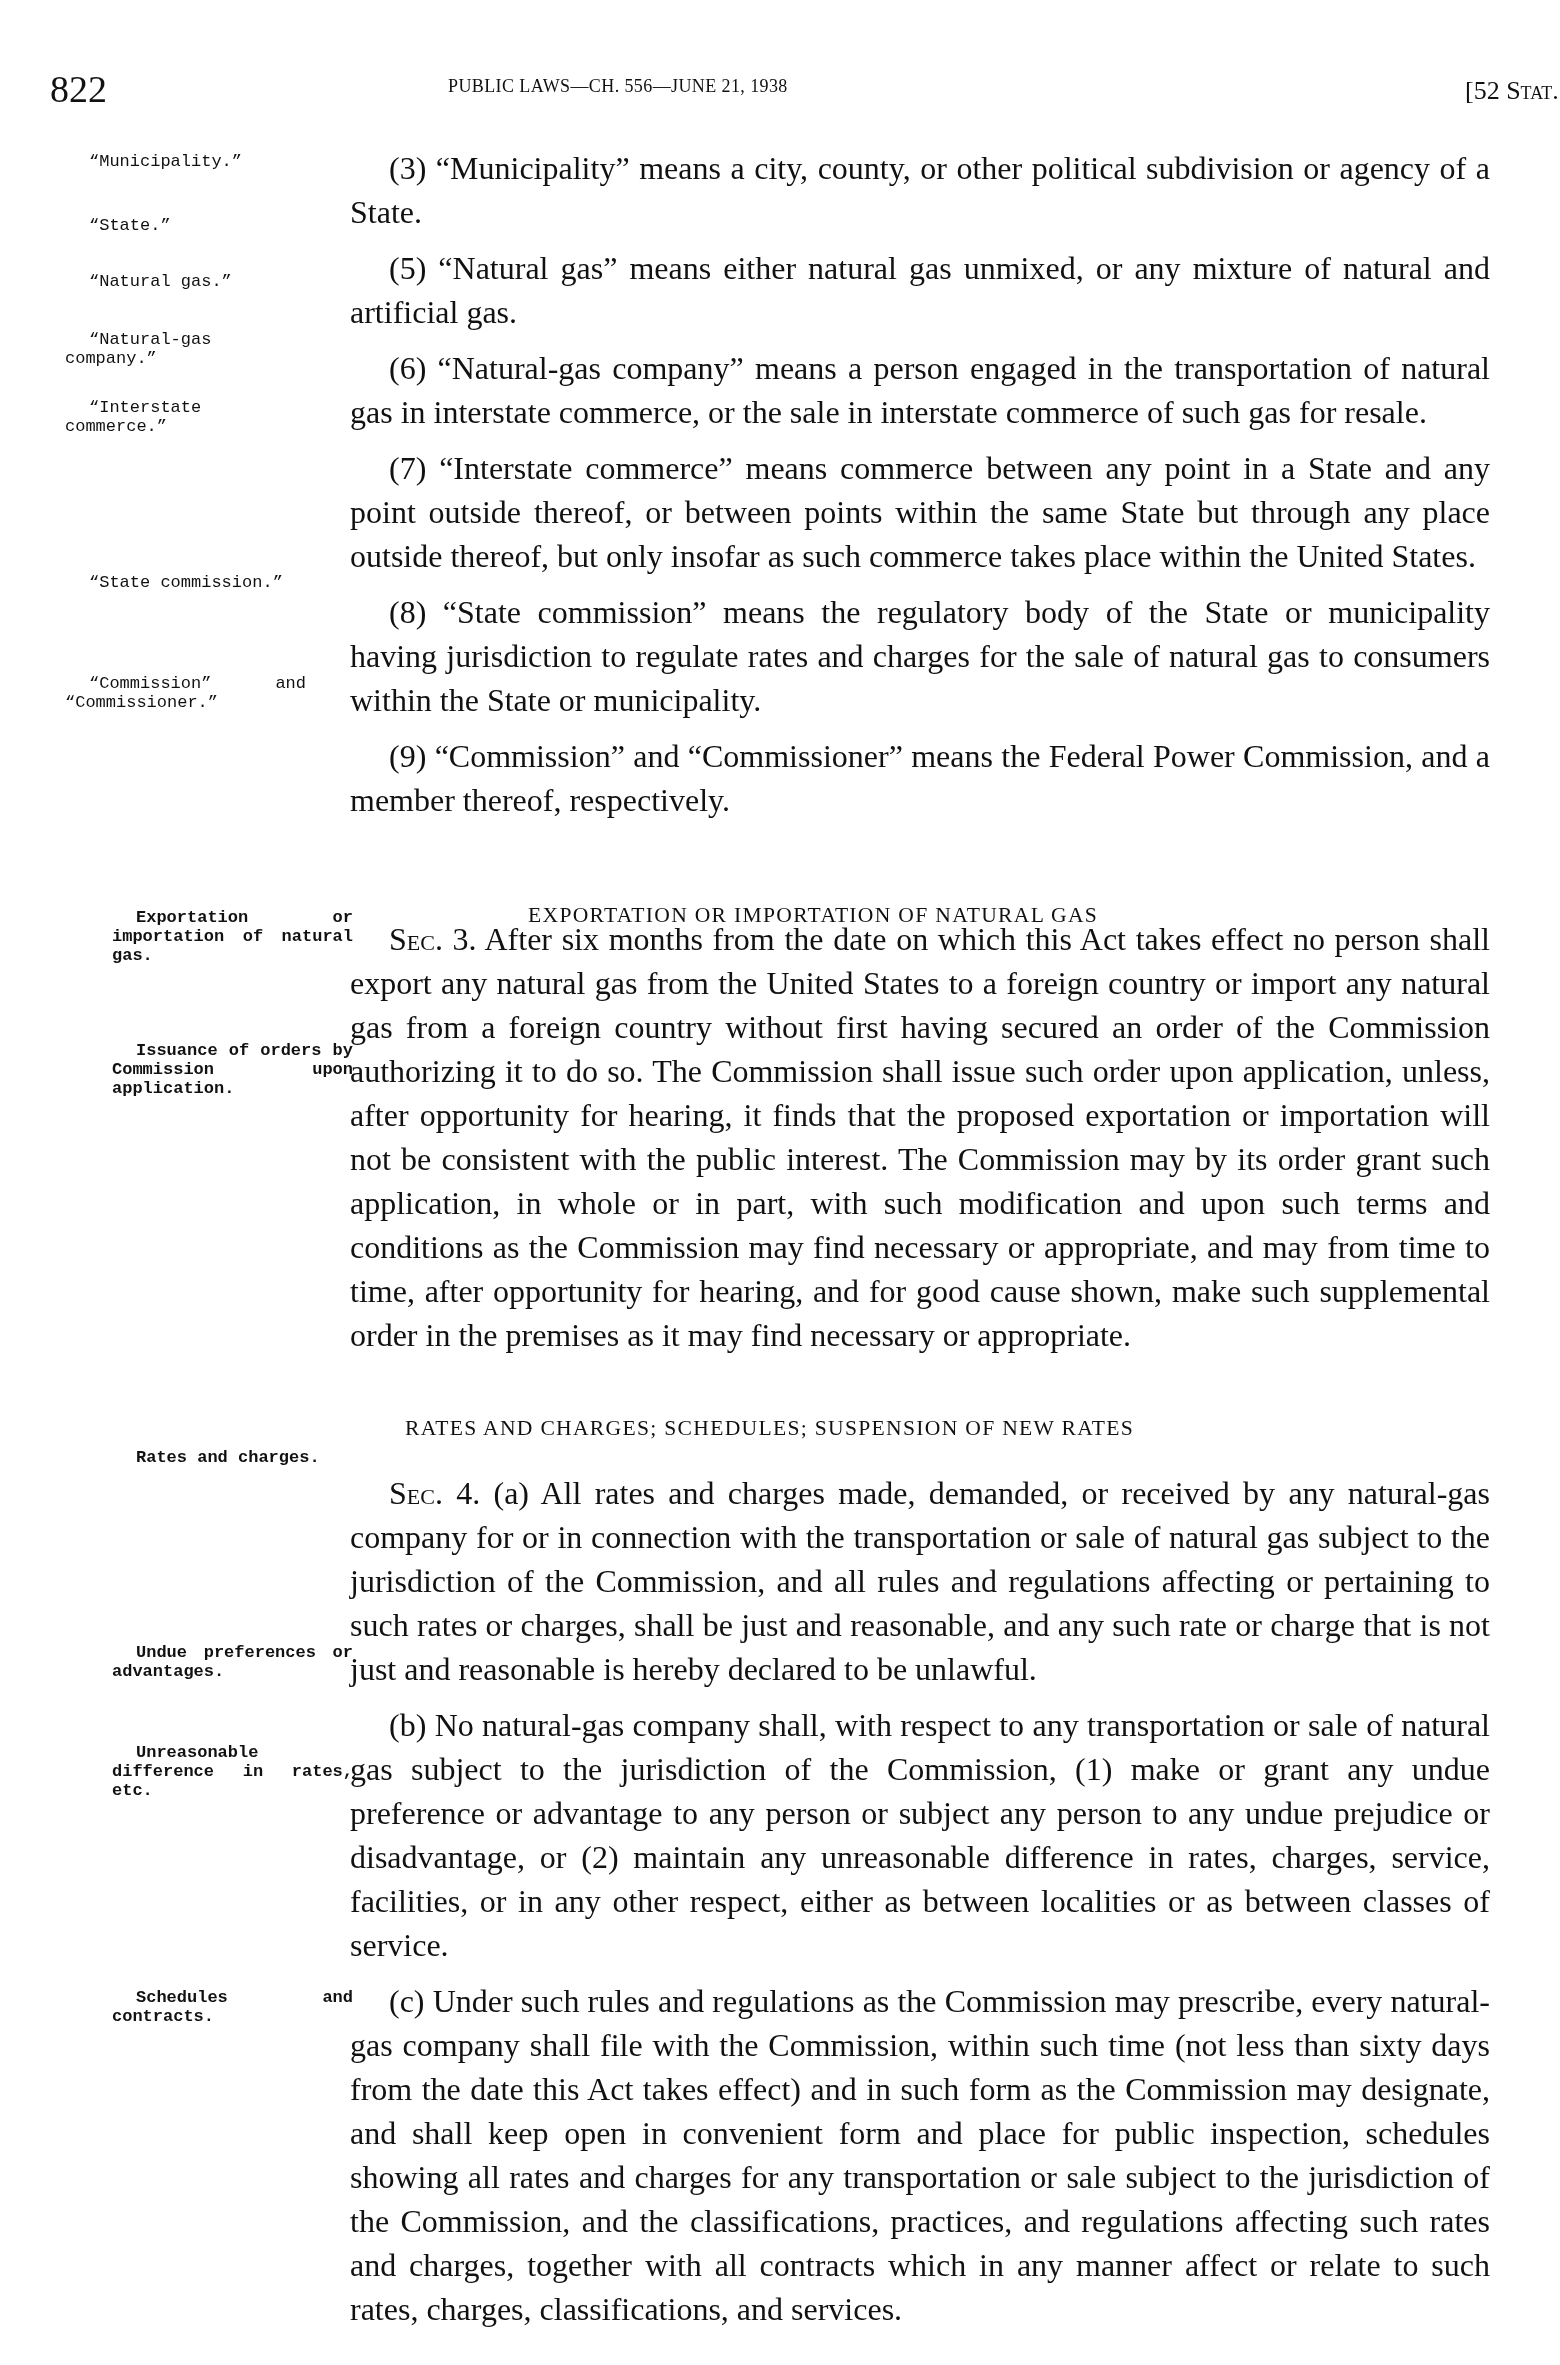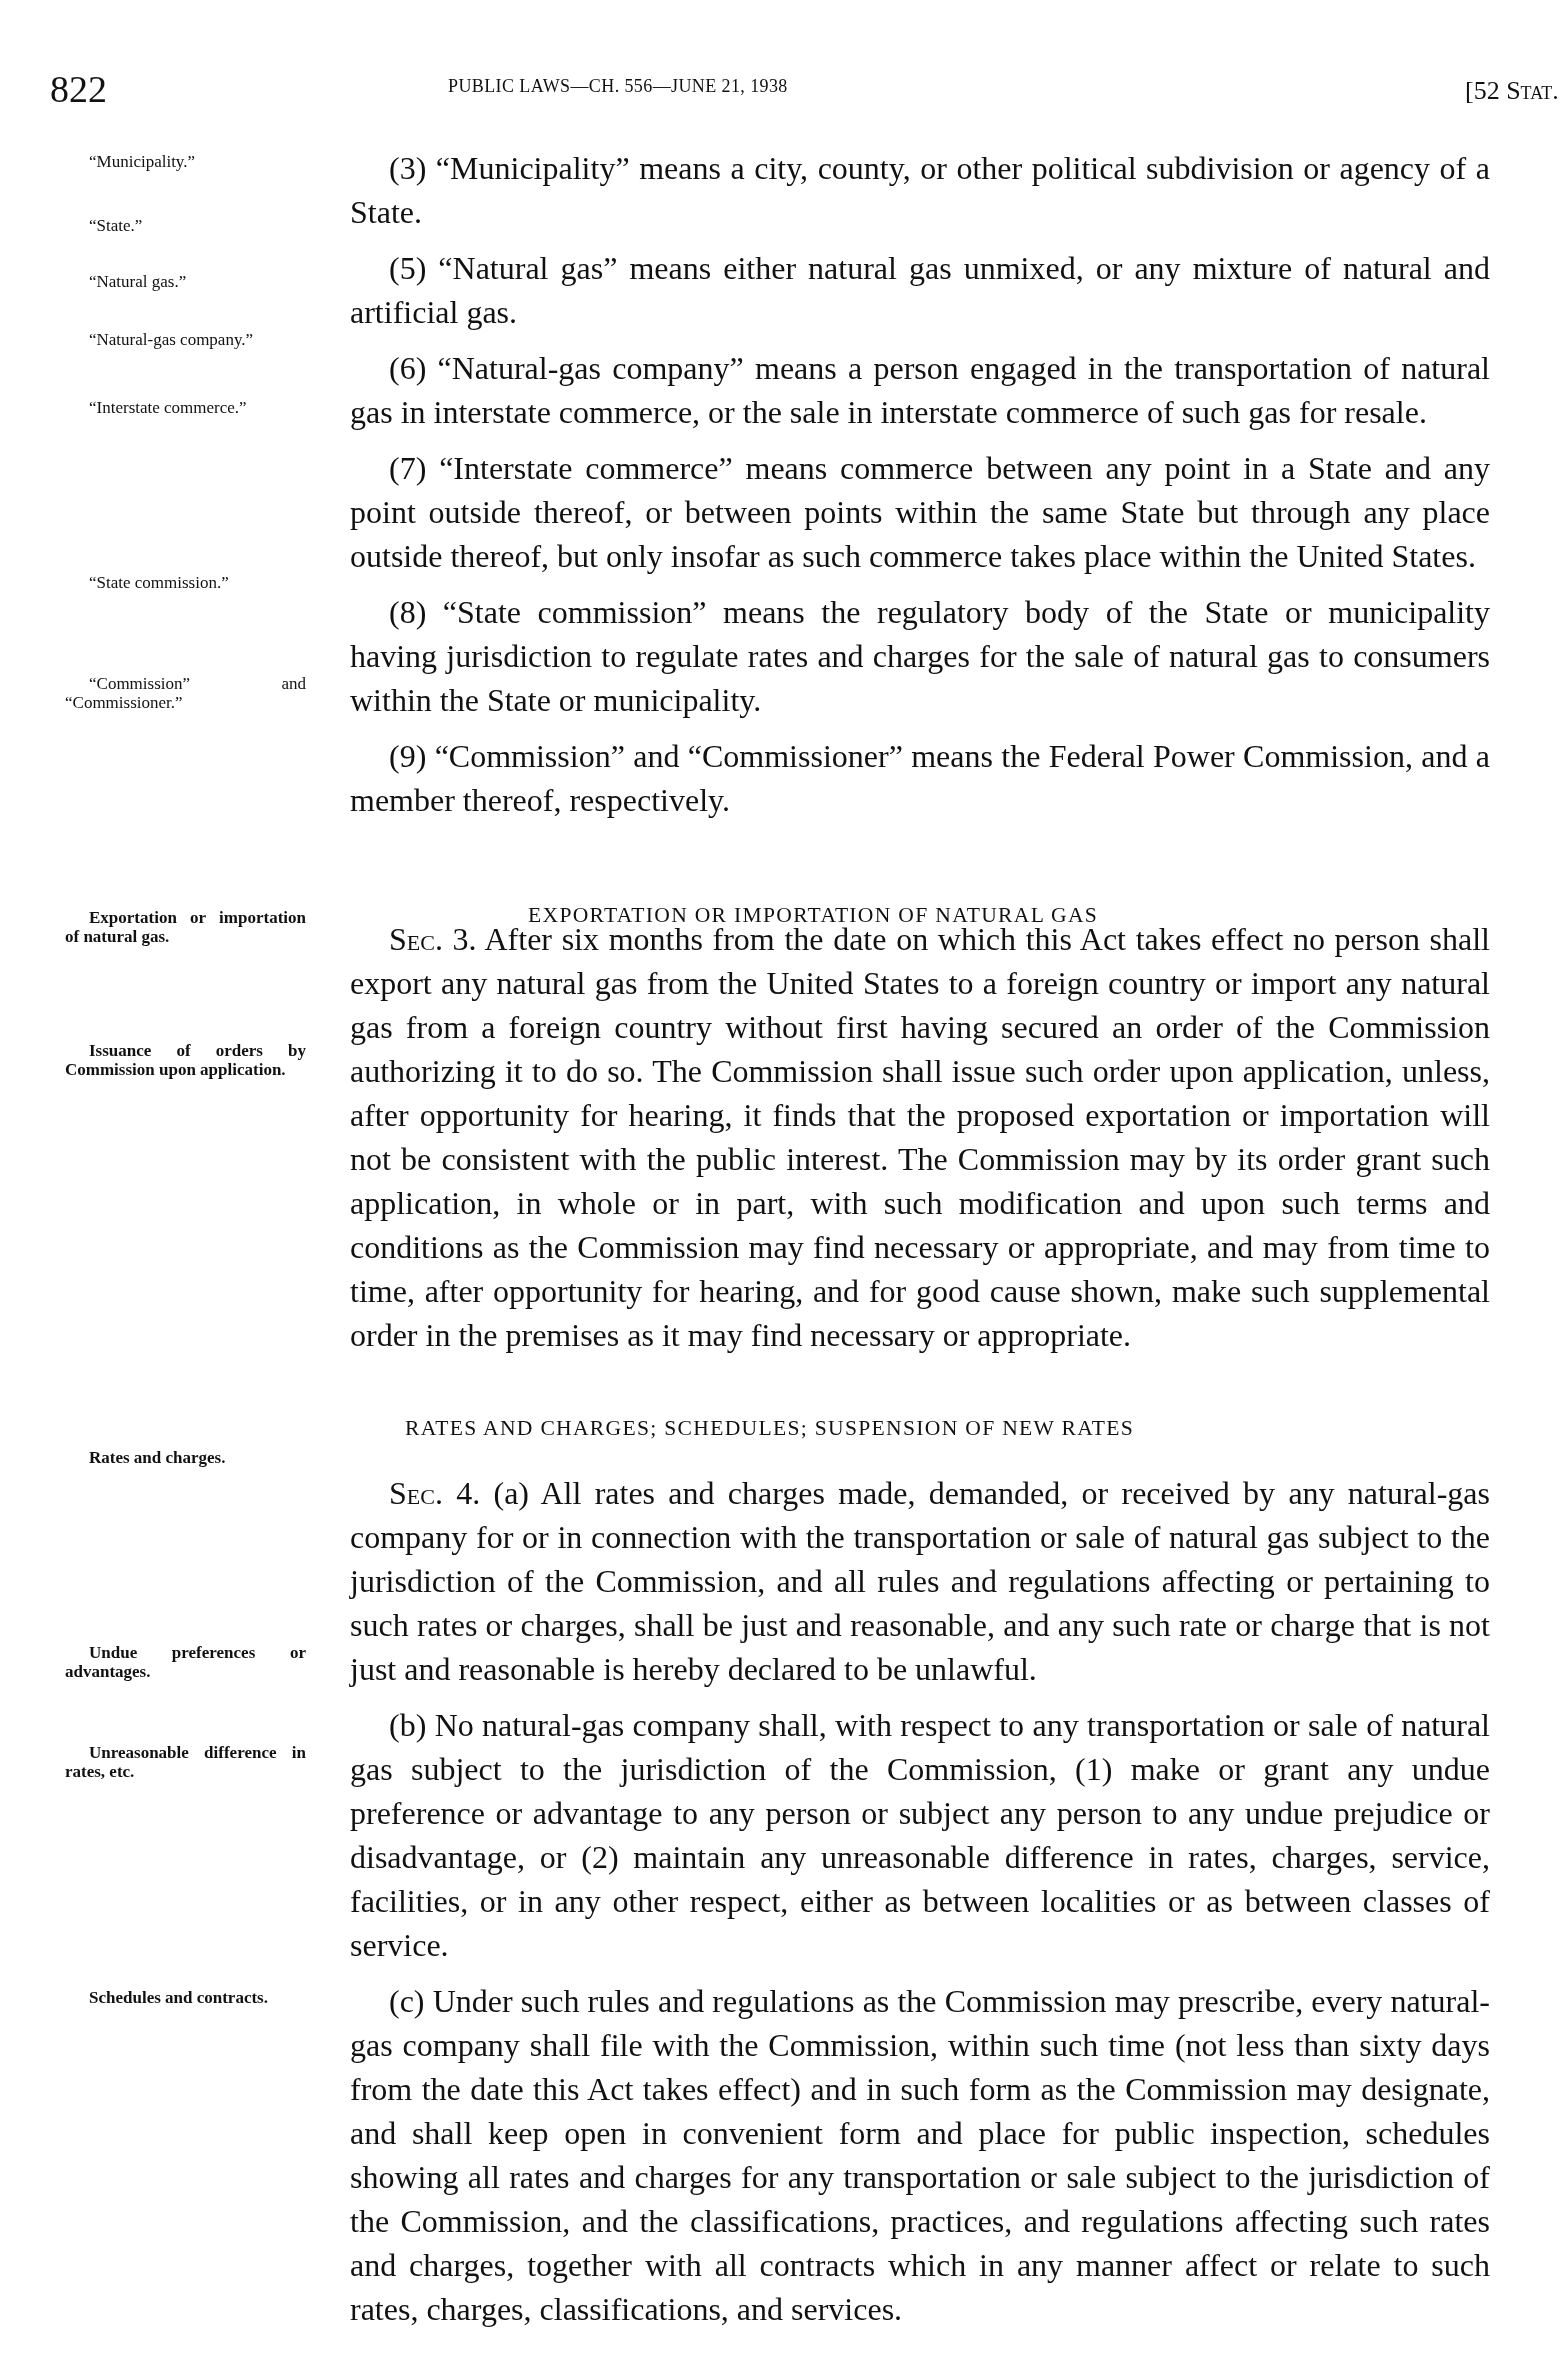--- a/index.html
+++ b/index.html
@@ -3,23 +3,23 @@
   <meta charset="utf-8">
   <style>
     html, body { margin: 0; padding: 0; background: #ffffff; }
     body { width: 1560px; height: 2366px; position: relative; overflow: hidden; color: #111; }
     .hdr { position: absolute; top: 67px; font-family: "Liberation Serif", serif; }
     #page-num { left: 50px; font-size: 38px; }
     #running-head { left: 448px; font-size: 18px; letter-spacing: 0.4px; top: 76px; }
     #stat-ref { left: 1421px; font-size: 26px; top: 76px; margin-left: 44px; }
     #stat-ref .sc { font-variant: small-caps; }
 
-    .margin { position: absolute; left: 65px; width: 241px; font-family: Liberation Serif, serif;
+    .margin { position: absolute; left: 65px; width: 241px; font-family: Liberation Mono, monospace;
               font-size: 17px; line-height: 19px; text-align: justify; text-indent: 24px; }
-    .margin.bold { font-weight: bold; }
+    .margin.bold { font-weight: bold; margin-left: 47px; }
 
     .body { position: absolute; left: 338px; width: 1164px; font-family: "Liberation Serif", serif;
             font-size: 32px; line-height: 44px; }
     .para { margin: 12px; text-align: justify; text-indent: 39px; }
     .head { position: absolute; font-family: "Liberation Serif", serif; font-size: 21.6px;
             letter-spacing: 1.3px; text-transform: uppercase; }
     .sec { font-variant: small-caps; }
   </style>
 </head>
 <body>

